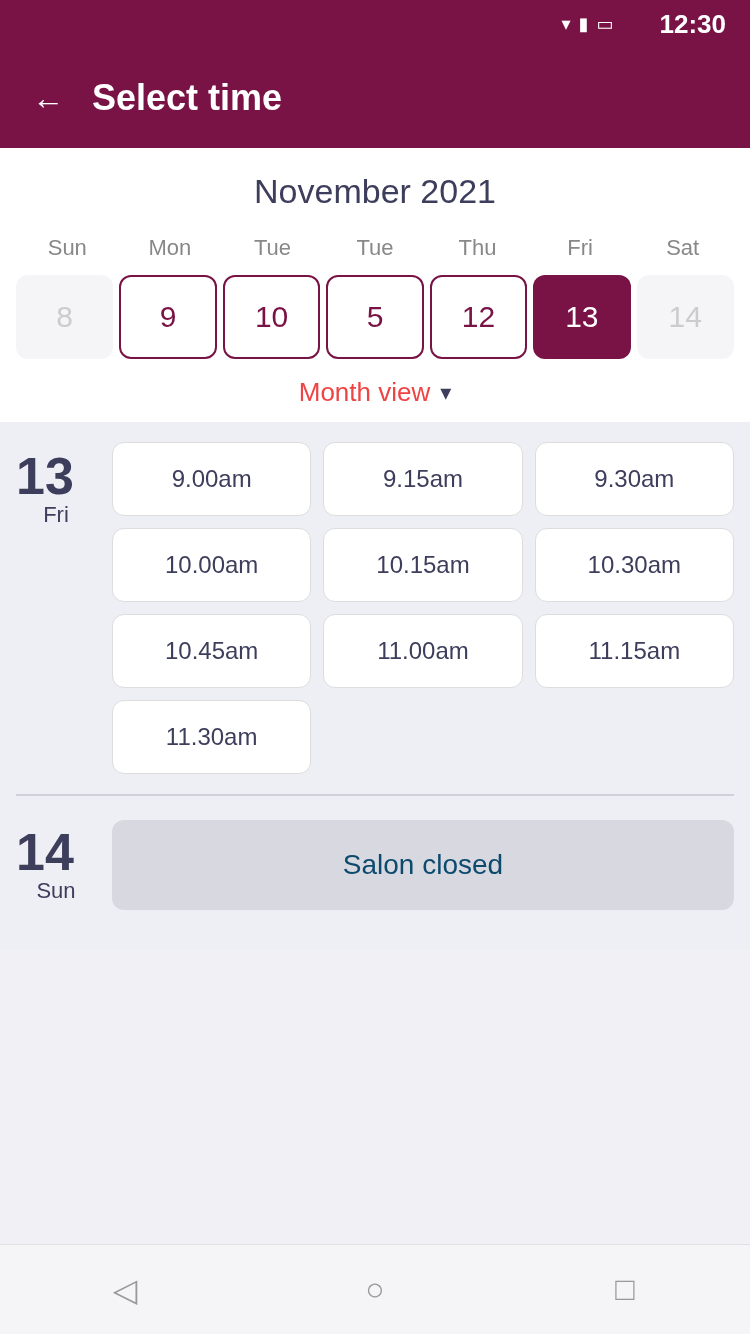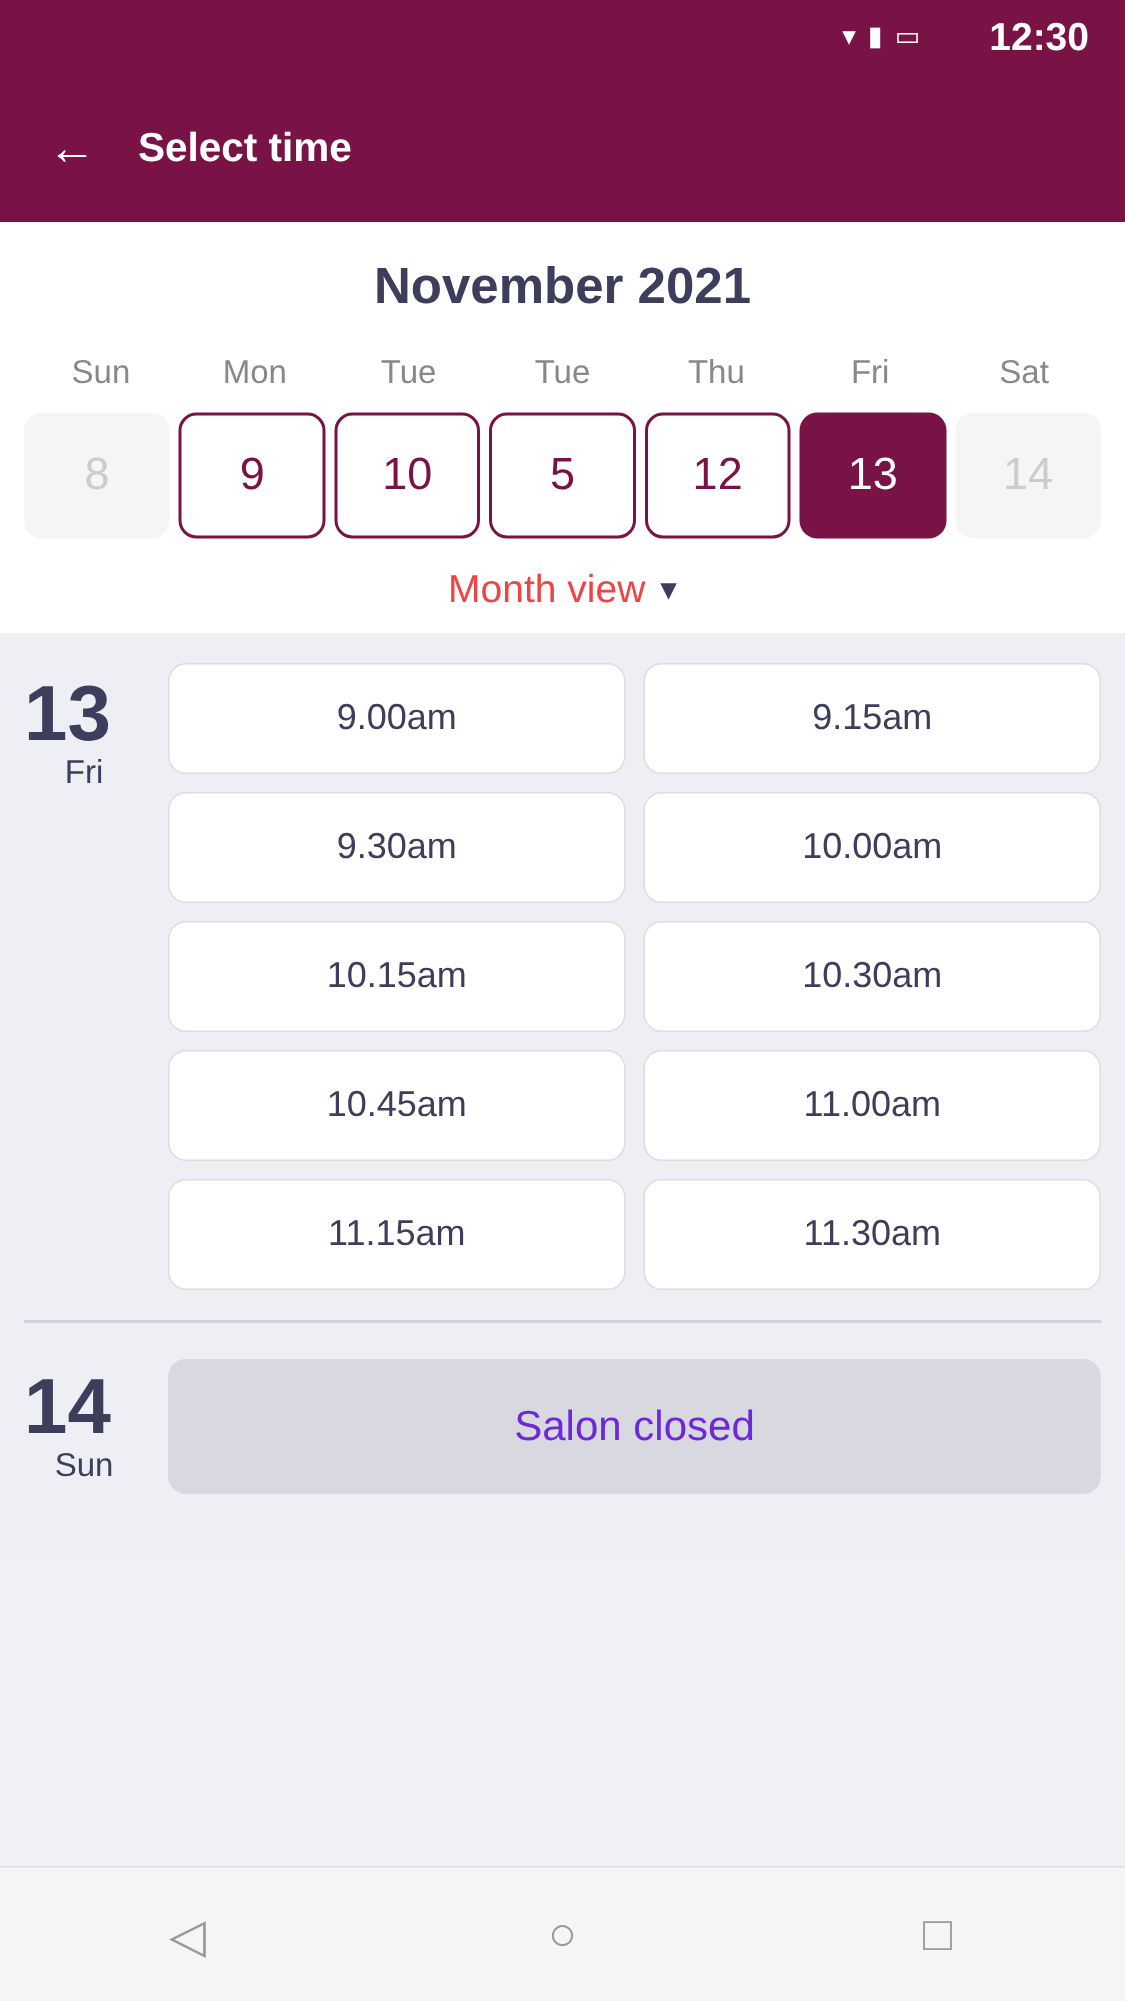--- a/index.html
+++ b/index.html
@@ -47,34 +47,34 @@
       padding: 0 32px;
       gap: 28px;
     }
     .header .back-icon {
       color: white;
       font-size: 32px;
       cursor: pointer;
     }
     .header .title {
       color: white;
-      font-size: 27px;
+      font-size: 36px;
       font-weight: bold;
     }
 
     
     .calendar-section {
       background: white;
       padding: 24px 16px 0 16px;
     }
     .month-title {
       text-align: center;
       font-size: 34px;
       color: #3d3d5c;
-      font-weight: 700;
+      font-weight: 400;
       margin-bottom: 20px;
     }
     .weekdays {
       display: grid;
       grid-template-columns: repeat(7, 1fr);
       margin-bottom: 10px;
     }
     .weekday {
       text-align: center;
       font-size: 22px;
@@ -155,21 +155,21 @@
       line-height: 1;
     }
     .day-name {
       font-size: 22px;
       color: #3d3d5c;
       text-align: center;
     }
     .time-slots-grid {
       flex: 1;
       display: grid;
-      grid-template-columns: repeat(2, 1fr);
+      grid-template-columns: repeat(3, 1fr);
       gap: 12px;
     }
     .time-slot {
       background: white;
       border-radius: 12px;
       height: 74px;
       display: flex;
       align-items: center;
       justify-content: center;
       font-size: 24px;
@@ -209,21 +209,21 @@
     }
     .salon-closed-box {
       flex: 1;
       background: #d8d8e0;
       border-radius: 12px;
       height: 90px;
       display: flex;
       align-items: center;
       justify-content: center;
       font-size: 28px;
-      color: #6d28d9;
+      color: #0c4a6e;
     }
 
     
     .nav-bar {
       background: #f5f5f8;
       height: 90px;
       display: flex;
       align-items: center;
       justify-content: space-around;
       border-top: 1px solid #e0e0e0;

